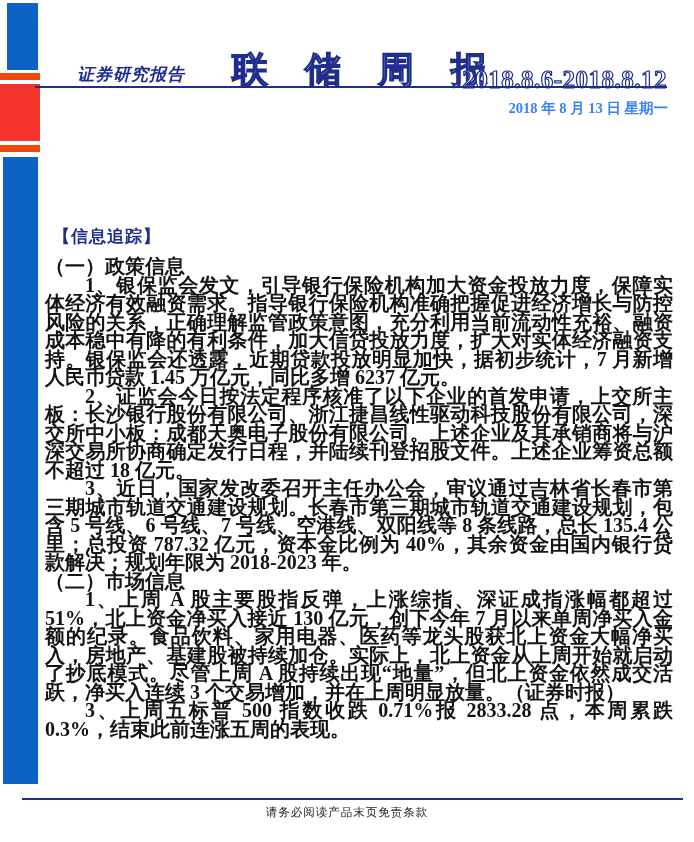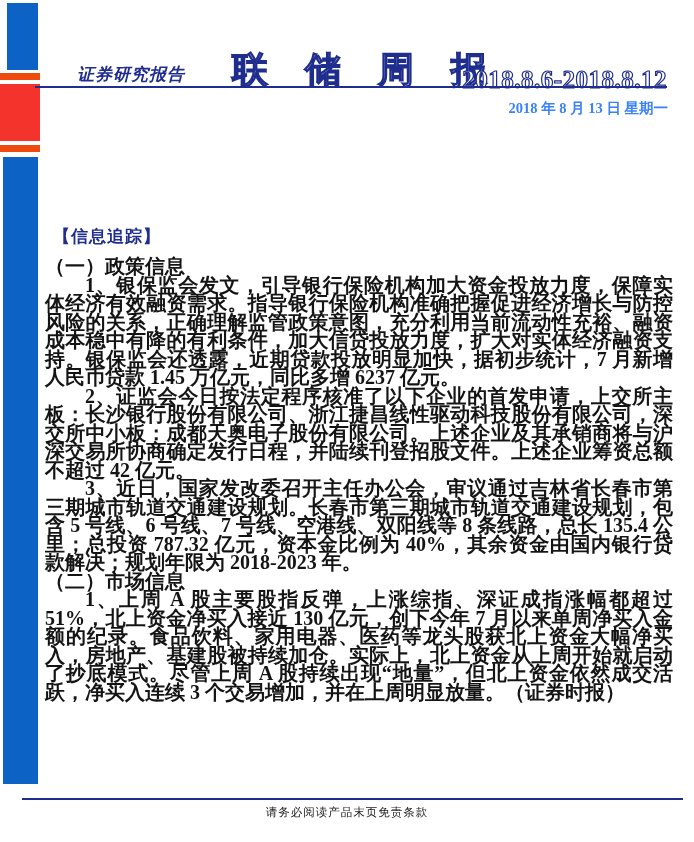--- a/index.html
+++ b/index.html
@@ -88,23 +88,24 @@
   <div class="page-title hollow" style="color: rgb(31, 45, 142);">联 储 周 报</div>
   <div class="date-range hollow" style="color: rgb(31, 45, 142);">2018.8.6-2018.8.12</div>
   <div class="report-date" style="color: #3b82f6;">2018 年 8 月 13 日  星期一</div>
   <div class="header-rule" style="background: rgb(31, 45, 142);"></div>
 
   <div class="content">
     <div class="tracker-title" style="color: rgb(31, 45, 142);">【信息追踪】</div>
 
     <p class="heading">（一）政策信息</p>
     <p class="para">1、银保监会发文，引导银行保险机构加大资金投放力度，保障实体经济有效融资需求。指导银行保险机构准确把握促进经济增长与防控风险的关系，正确理解监管政策意图，充分利用当前流动性充裕、融资成本稳中有降的有利条件，加大信贷投放力度，扩大对实体经济融资支持。银保监会还透露，近期贷款投放明显加快，据初步统计，7 月新增人民币贷款 1.45 万亿元，同比多增 6237 亿元。</p>
-    <p class="para">2、证监会今日按法定程序核准了以下企业的首发申请，上交所主板：长沙银行股份有限公司、浙江捷昌线性驱动科技股份有限公司，深交所中小板：成都天奥电子股份有限公司。上述企业及其承销商将与沪深交易所协商确定发行日程，并陆续刊登招股文件。上述企业筹资总额不超过 42 亿元。</p>
+    <p class="para">2、证监会今日按法定程序核准了以下企业的首发申请，上交所主板：长沙银行股份有限公司、浙江捷昌线性驱动科技股份有限公司，深交所中小板：成都天奥电子股份有限公司。上述企业及其承销商将与沪深交易所协商确定发行日程，并陆续刊登招股文件。上述企业筹资总额不超过 18 亿元。</p>
     <p class="para">3、近日，国家发改委召开主任办公会，审议通过吉林省长春市第三期城市轨道交通建设规划。长春市第三期城市轨道交通建设规划，包含 5 号线、6 号线、7 号线、空港线、双阳线等 8 条线路，总长 135.4 公里；总投资 787.32 亿元，资本金比例为 40%，其余资金由国内银行贷款解决；规划年限为 2018-2023 年。</p>
 
     <p class="heading">（二）市场信息</p>
     <p class="para">1、上周 A 股主要股指反弹，上涨综指、深证成指涨幅都超过 51%，北上资金净买入接近 130 亿元，创下今年 7 月以来单周净买入金额的纪录。食品饮料、家用电器、医药等龙头股获北上资金大幅净买入，房地产、基建股被持续加仓。实际上，北上资金从上周开始就启动了抄底模式。尽管上周 A 股持续出现“地量”，但北上资金依然成交活跃，净买入连续 3 个交易增加，并在上周明显放量。（证券时报）</p>
+    <p class="para">3、上周五标普 500 指数收跌 0.71%报 2833.28 点，本周累跌 0.3%，结束此前连涨五周的表现。</p>
   </div>
 
   <div class="footer-rule" style="background: rgb(31, 45, 142);"></div>
   <div class="footer-disclaimer">请务必阅读产品末页免责条款</div>
 
 </div>
 
 </body></html>

